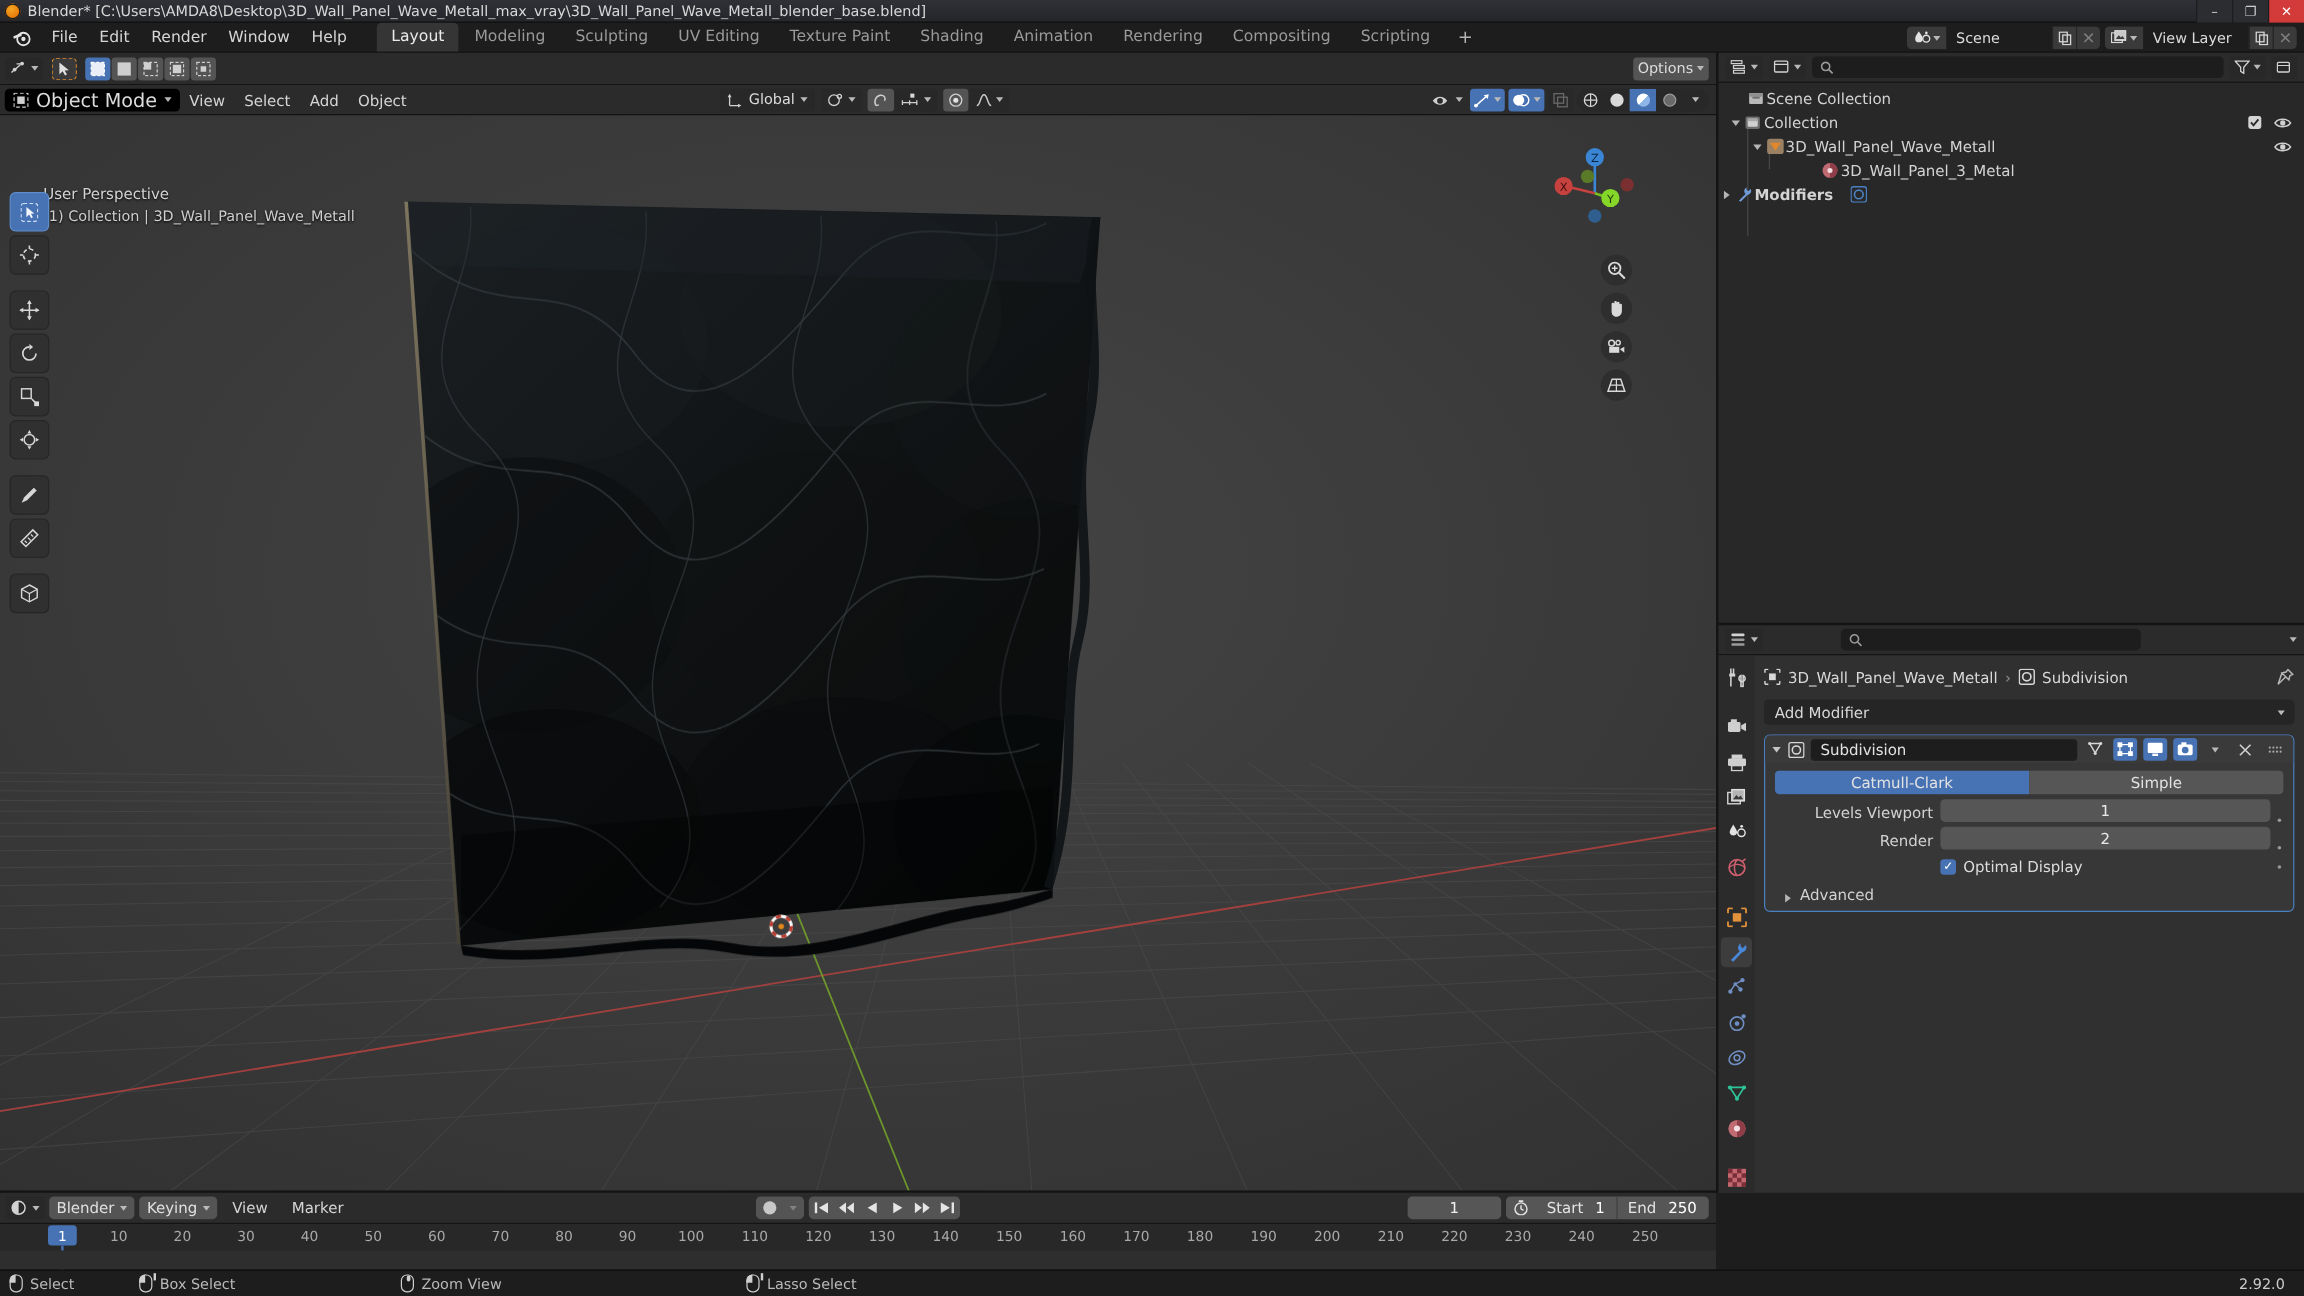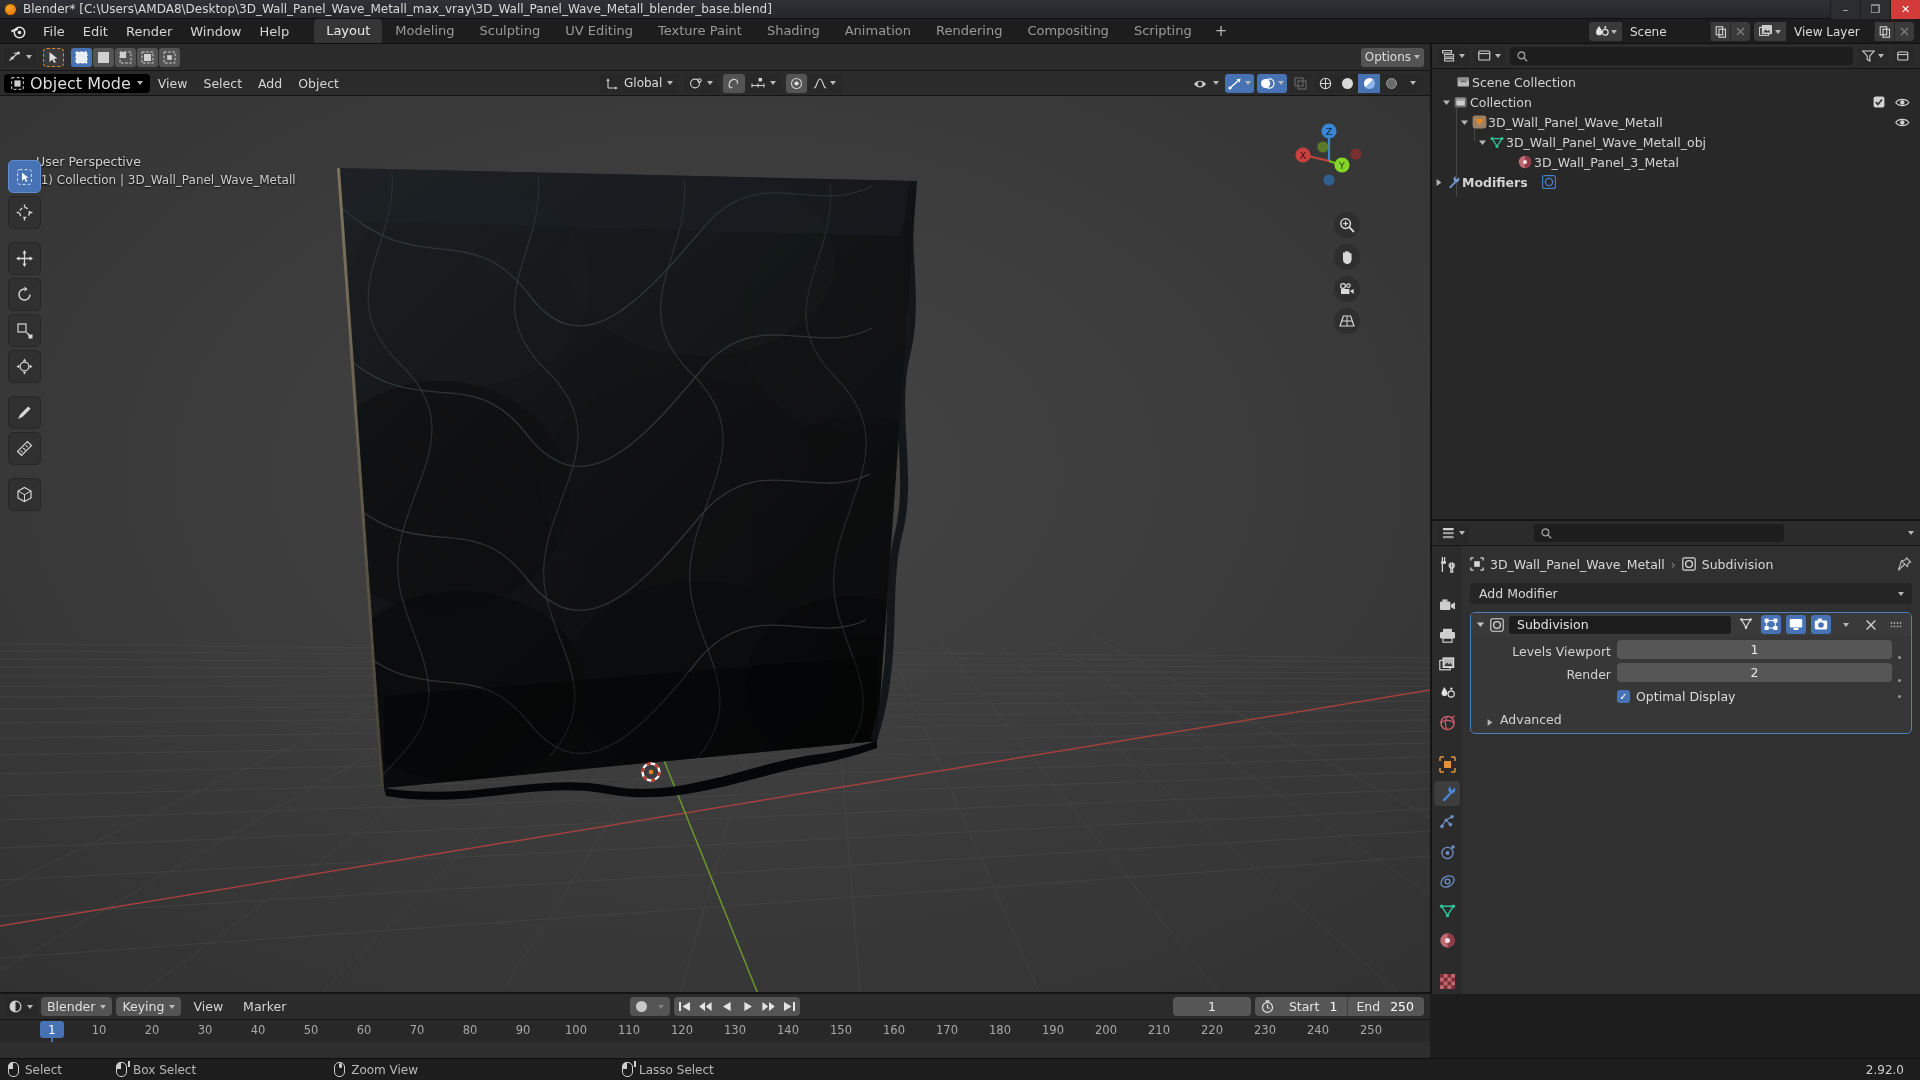--- a/index.html
+++ b/index.html
@@ -871,36 +871,20 @@
         <span class="rowicons">
           <span>
             <svg width="15" height="11" viewBox="0 0 15 11">
                 <path d="M0.8 5.5 C3.4 1.4 11.2 1.4 13.8 5.5 C11.2 9.6 3.4 9.6 0.8 5.5 Z" fill="none" stroke="#d0d0d0" stroke-width="1.2"></path>
                 <circle cx="7.3" cy="5.5" r="2.2" fill="#d0d0d0"></circle>
               </svg>
           </span>
         </span>
       </div>
 
-      <div class="out-row" style="padding-left:44px;">
-        <span class="tri">
-          <svg width="9" height="9" viewBox="0 0 9 9">
-              <path d="M1 2.4 L8 2.4 L4.5 7 Z" fill="#b5b5b5"></path>
-            </svg>
-        </span>
-        <span class="icn">
-          <svg width="14" height="13" viewBox="0 0 14 13">
-              <path d="M2 2.6 L12 2.6 L7 10.4 Z" fill="none" stroke="#2ec49a" stroke-width="1.3"></path>
-              <circle cx="2" cy="2.6" r="1.5" fill="#2ec49a"></circle>
-              <circle cx="12" cy="2.6" r="1.5" fill="#2ec49a"></circle>
-              <circle cx="7" cy="10.6" r="1.5" fill="#2ec49a"></circle>
-            </svg>
-        </span>
-        <span>3D_Wall_Panel_Wave_Metall_obj</span>
-      </div>
 
       <div class="out-row" style="padding-left:72px;">
         <span class="tri"></span>
         <span class="icn">
           <svg width="14" height="14" viewBox="0 0 14 14">
               <circle cx="7" cy="7" r="6.2" fill="#c06a72"></circle>
               <path d="M7 0.8 A6.2 6.2 0 0 1 7 13.2 Z" fill="#8f3e49"></path>
               <circle cx="7" cy="7" r="2.1" fill="#f2dfe1"></circle>
             </svg>
         </span>
@@ -1149,20 +1133,24 @@
                   <circle cx="10.5" cy="3" r="0.9"></circle>
                   <circle cx="1.5" cy="6.4" r="0.9"></circle>
                   <circle cx="4.5" cy="6.4" r="0.9"></circle>
                   <circle cx="7.5" cy="6.4" r="0.9"></circle>
                   <circle cx="10.5" cy="6.4" r="0.9"></circle>
                 </g>
               </svg>
           </div>
         </div>
 
+        <div class="seg">
+          <div class="act">Catmull-Clark</div>
+          <div>Simple</div>
+        </div>
 
         <div class="prop-row">
           <div class="prop-lbl">Levels Viewport</div>
           <div class="prop-val">1</div>
           <span class="dot"></span>
         </div>
 
         <div class="prop-row">
           <div class="prop-lbl">Render</div>
           <div class="prop-val">2</div>

